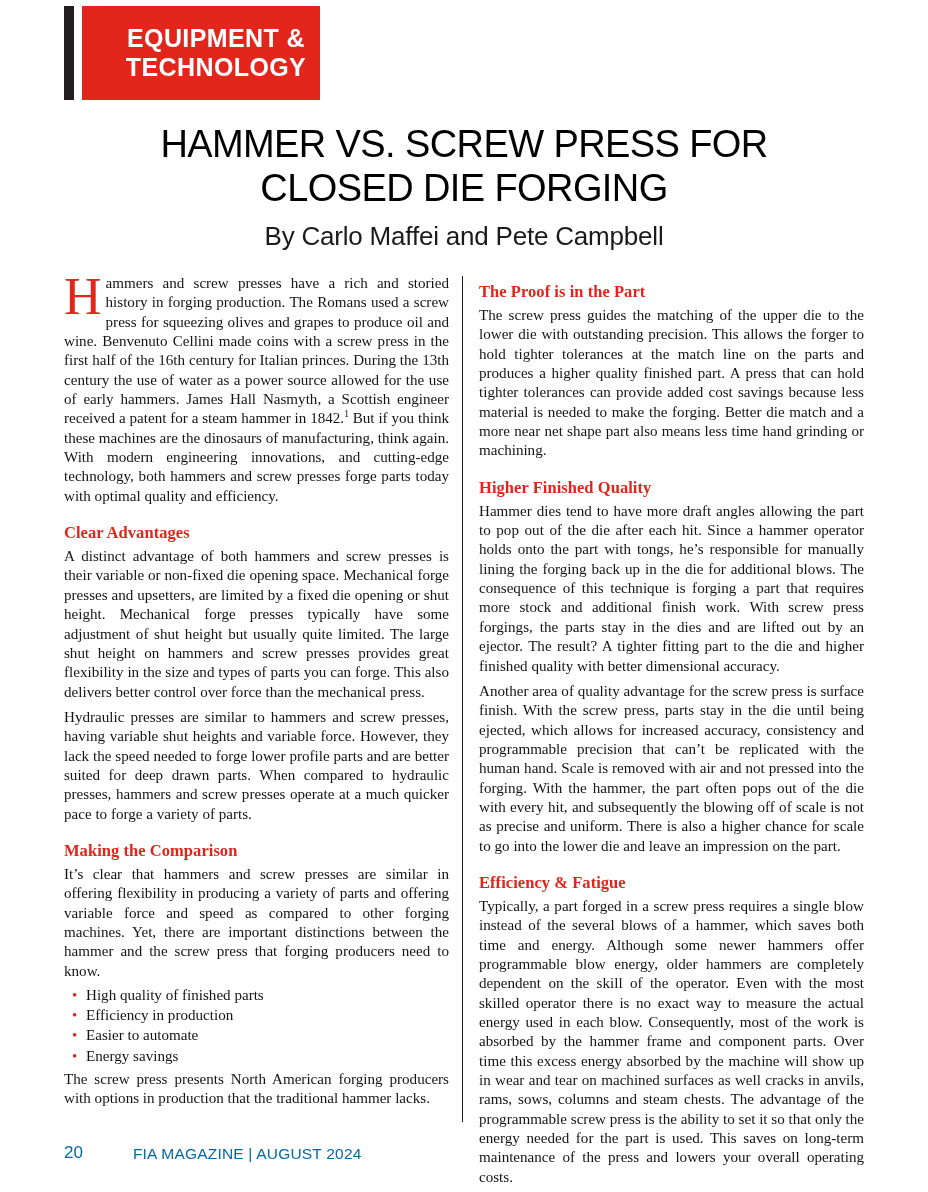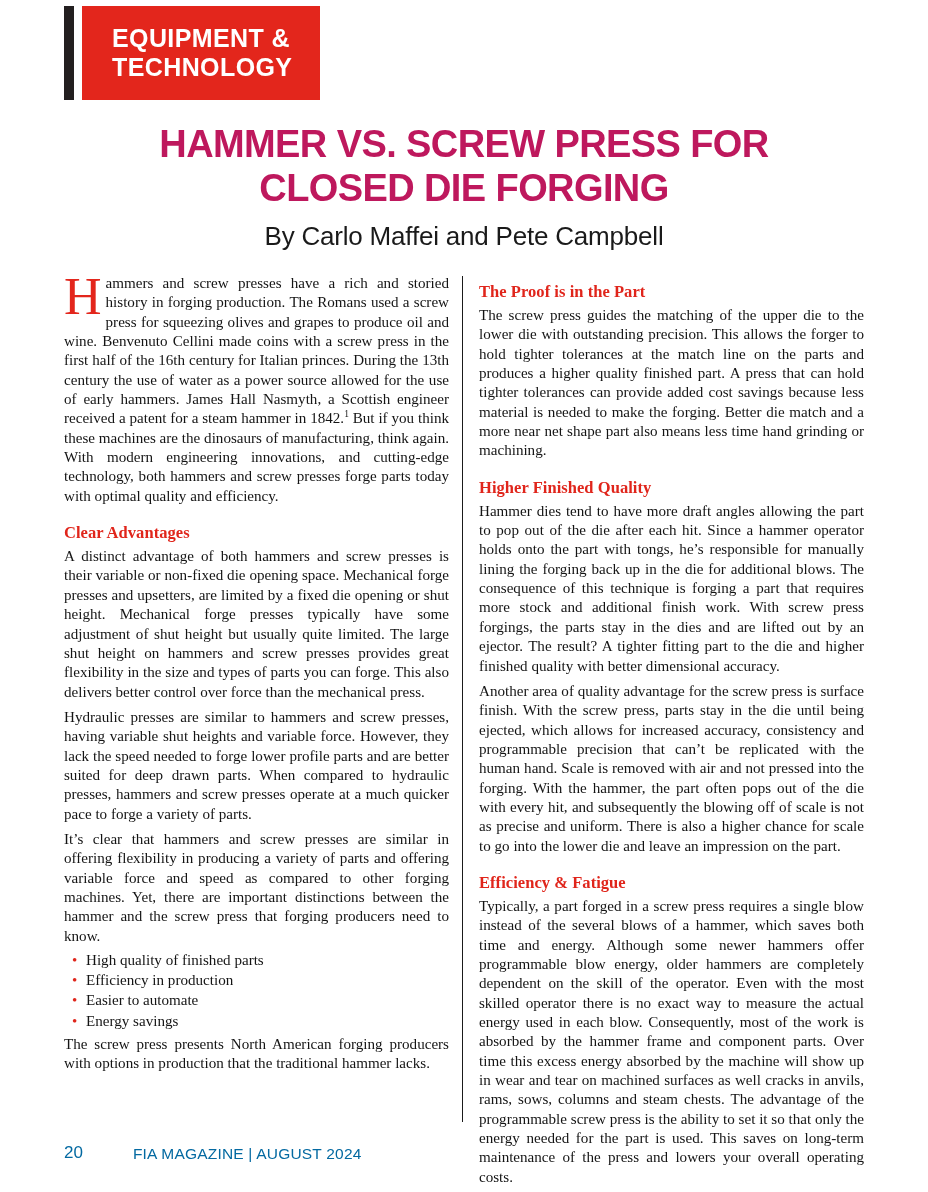--- a/index.html
+++ b/index.html
@@ -44,44 +44,45 @@
   }
   .kicker-box {
     width: 238px;
     background: #e3261c;
     flex: 0 0 auto;
     display: flex;
     flex-direction: column;
     justify-content: center;
     padding-left: 30px;
     box-sizing: border-box;
+    align-items: center;
   }
   .kicker-line {
     font-family: "Liberation Sans", sans-serif;
     font-weight: bold;
     font-size: 25px;
     line-height: 1.18;
     letter-spacing: 0.4px;
     color: #ffffff;
     white-space: nowrap;
   }
 
   
   .headline {
     position: absolute;
     left: 64px;
     top: 122px;
     width: 800px;
     text-align: center;
     font-family: "Liberation Sans", sans-serif;
-    font-weight: bold;
+    font-weight: normal;
     font-size: 38px;
     line-height: 1.16;
     letter-spacing: -0.6px;
-    color: #be185d;
+    color: #000000;
   }
   .headline div { white-space: nowrap; }
 
   .byline {
     position: absolute;
     left: 64px;
     top: 221px;
     width: 800px;
     text-align: center;
     font-family: "Liberation Sans", sans-serif;
@@ -219,20 +220,21 @@
     <div class="col-divider"></div>
 
     <div class="col col-left">
 
       <p class="body dropcap-para"><span>Hammers and screw presses have a rich and storied history in forging production. The Romans used a screw press for squeezing olives and grapes to produce oil and wine. Benvenuto Cellini made coins with a screw press in the first half of the 16th century for Italian princes. During the 13th century the use of water as a power source allowed for the use of early hammers. James Hall Nasmyth, a Scottish engineer received a patent for a steam hammer in 1842.</span><sup class="fn">1</sup><span> But if you think these machines are the dinosaurs of manufacturing, think again. With modern engineering innovations, and cutting-edge technology, both hammers and screw presses forge parts today with optimal quality and efficiency.</span></p>
 
       <h2 class="sec">Clear Advantages</h2>
       <p class="body">A distinct advantage of both hammers and screw presses is their variable or non-fixed die opening space. Mechanical forge presses and upsetters, are limited by a fixed die opening or shut height. Mechanical forge presses typically have some adjustment of shut height but usually quite limited. The large shut height on hammers and screw presses provides great flexibility in the size and types of parts you can forge. This also delivers better control over force than the mechanical press.</p>
       <p class="body">Hydraulic presses are similar to hammers and screw presses, having variable shut heights and variable force. However, they lack the speed needed to forge lower profile parts and are better suited for deep drawn parts. When compared to hydraulic presses, hammers and screw presses operate at a much quicker pace to forge a variety of parts.</p>
 
+      <h2 class="sec">Making the Comparison</h2>
       <p class="body">It’s clear that hammers and screw presses are similar in offering flexibility in producing a variety of parts and offering variable force and speed as compared to other forging machines. Yet, there are important distinctions between the hammer and the screw press that forging producers need to know.</p>
 
       <ul class="bullets">
         <li>High quality of finished parts</li>
         <li>Efficiency in production</li>
         <li>Easier to automate</li>
         <li>Energy savings</li>
       </ul>
 
       <p class="body">The screw press presents North American forging producers with options in production that the traditional hammer lacks.</p>

